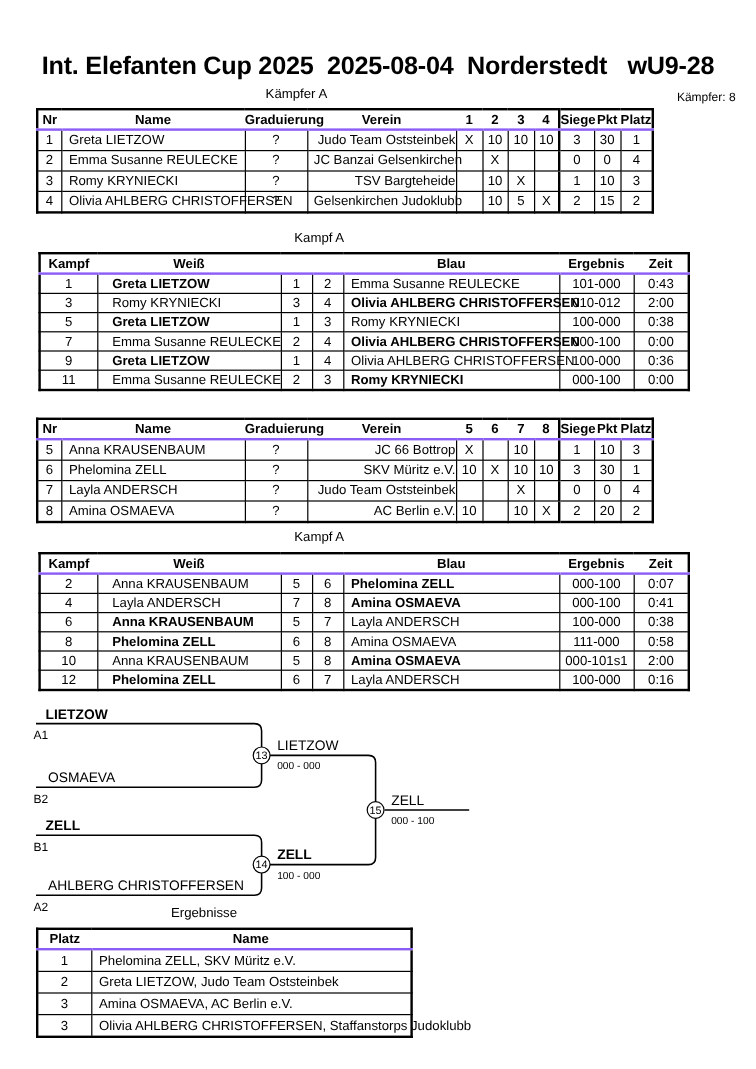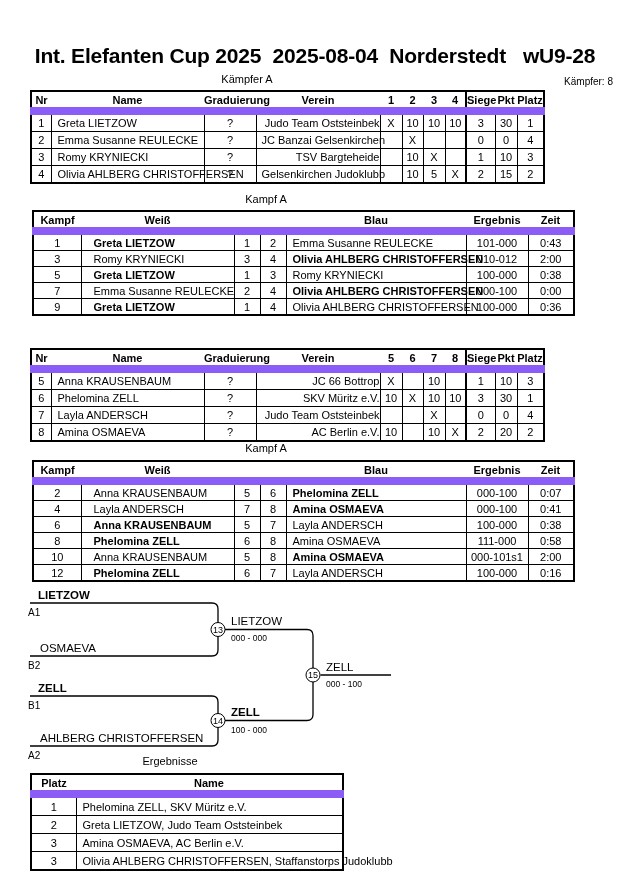--- a/index.html
+++ b/index.html
@@ -5,21 +5,21 @@
   html,body{margin:0;padding:0;background:#fff;}
   body{width:630px;height:891px;position:relative;font-family:"Liberation Sans",sans-serif;color:#000;overflow:hidden;}
   .abs{position:absolute;}
   #main-title{top:44px;left:0;width:630px;text-align:center;font-size:21px;font-weight:bold;white-space:pre;letter-spacing:-0.2px;}
   .section-title{font-size:11px;font-weight:normal;transform:translateX(-50%);white-space:nowrap;}
   #fighters-count{top:76px;right:17px;font-size:10px;}
   table{border-collapse:collapse;table-layout:fixed;position:absolute;background:#fff;}
   table{border:2px solid #000;}
   th,td{padding:0;font-size:11px;overflow:visible;white-space:nowrap;vertical-align:middle;}
   td{border:1px solid #000;}
-  th{border:none;border-bottom:8px solid #8b5cf6;font-weight:bold;text-align:center;height:15px;}
+  th{border:none;border-bottom:2px solid #8b5cf6;font-weight:bold;text-align:center;height:15px;}
   .bold{font-weight:bold;}
   
   .pool td{height:16px;text-align:center;}
   .pool td:nth-child(2){text-align:left;padding-left:6px;}
   .pool td:nth-child(4){text-align:right;padding-left:5px;}
   .pool th:nth-child(9),.pool td:nth-child(9){border-left:2px solid #000;}
   
   .bouts td{height:15px;text-align:center;}
   .bouts td:nth-child(2){text-align:left;padding-left:12px;}
   .bouts td:nth-child(5){text-align:left;padding-left:6px;}
@@ -193,20 +193,29 @@
       </tr>
       <tr>
         <td>9</td>
         <td class="bold">Greta LIETZOW</td>
         <td>1</td>
         <td>4</td>
         <td>Olivia AHLBERG CHRISTOFFERSEN</td>
         <td>100-000</td>
         <td>0:36</td>
       </tr>
+      <tr>
+        <td>11</td>
+        <td>Emma Susanne REULECKE</td>
+        <td>2</td>
+        <td>3</td>
+        <td class="bold">Romy KRYNIECKI</td>
+        <td>000-100</td>
+        <td>0:00</td>
+      </tr>
     </tbody>
 </table>
 
 <div class="abs section-title" style="left:247px;top:331px;margin-top:41px;">Kämpfer B</div>
 <table id="pool-b-table" class="pool">
   <colgroup>
       <col style="width:20px">
       <col style="width:153px">
       <col style="width:52px">
       <col style="width:124px">

